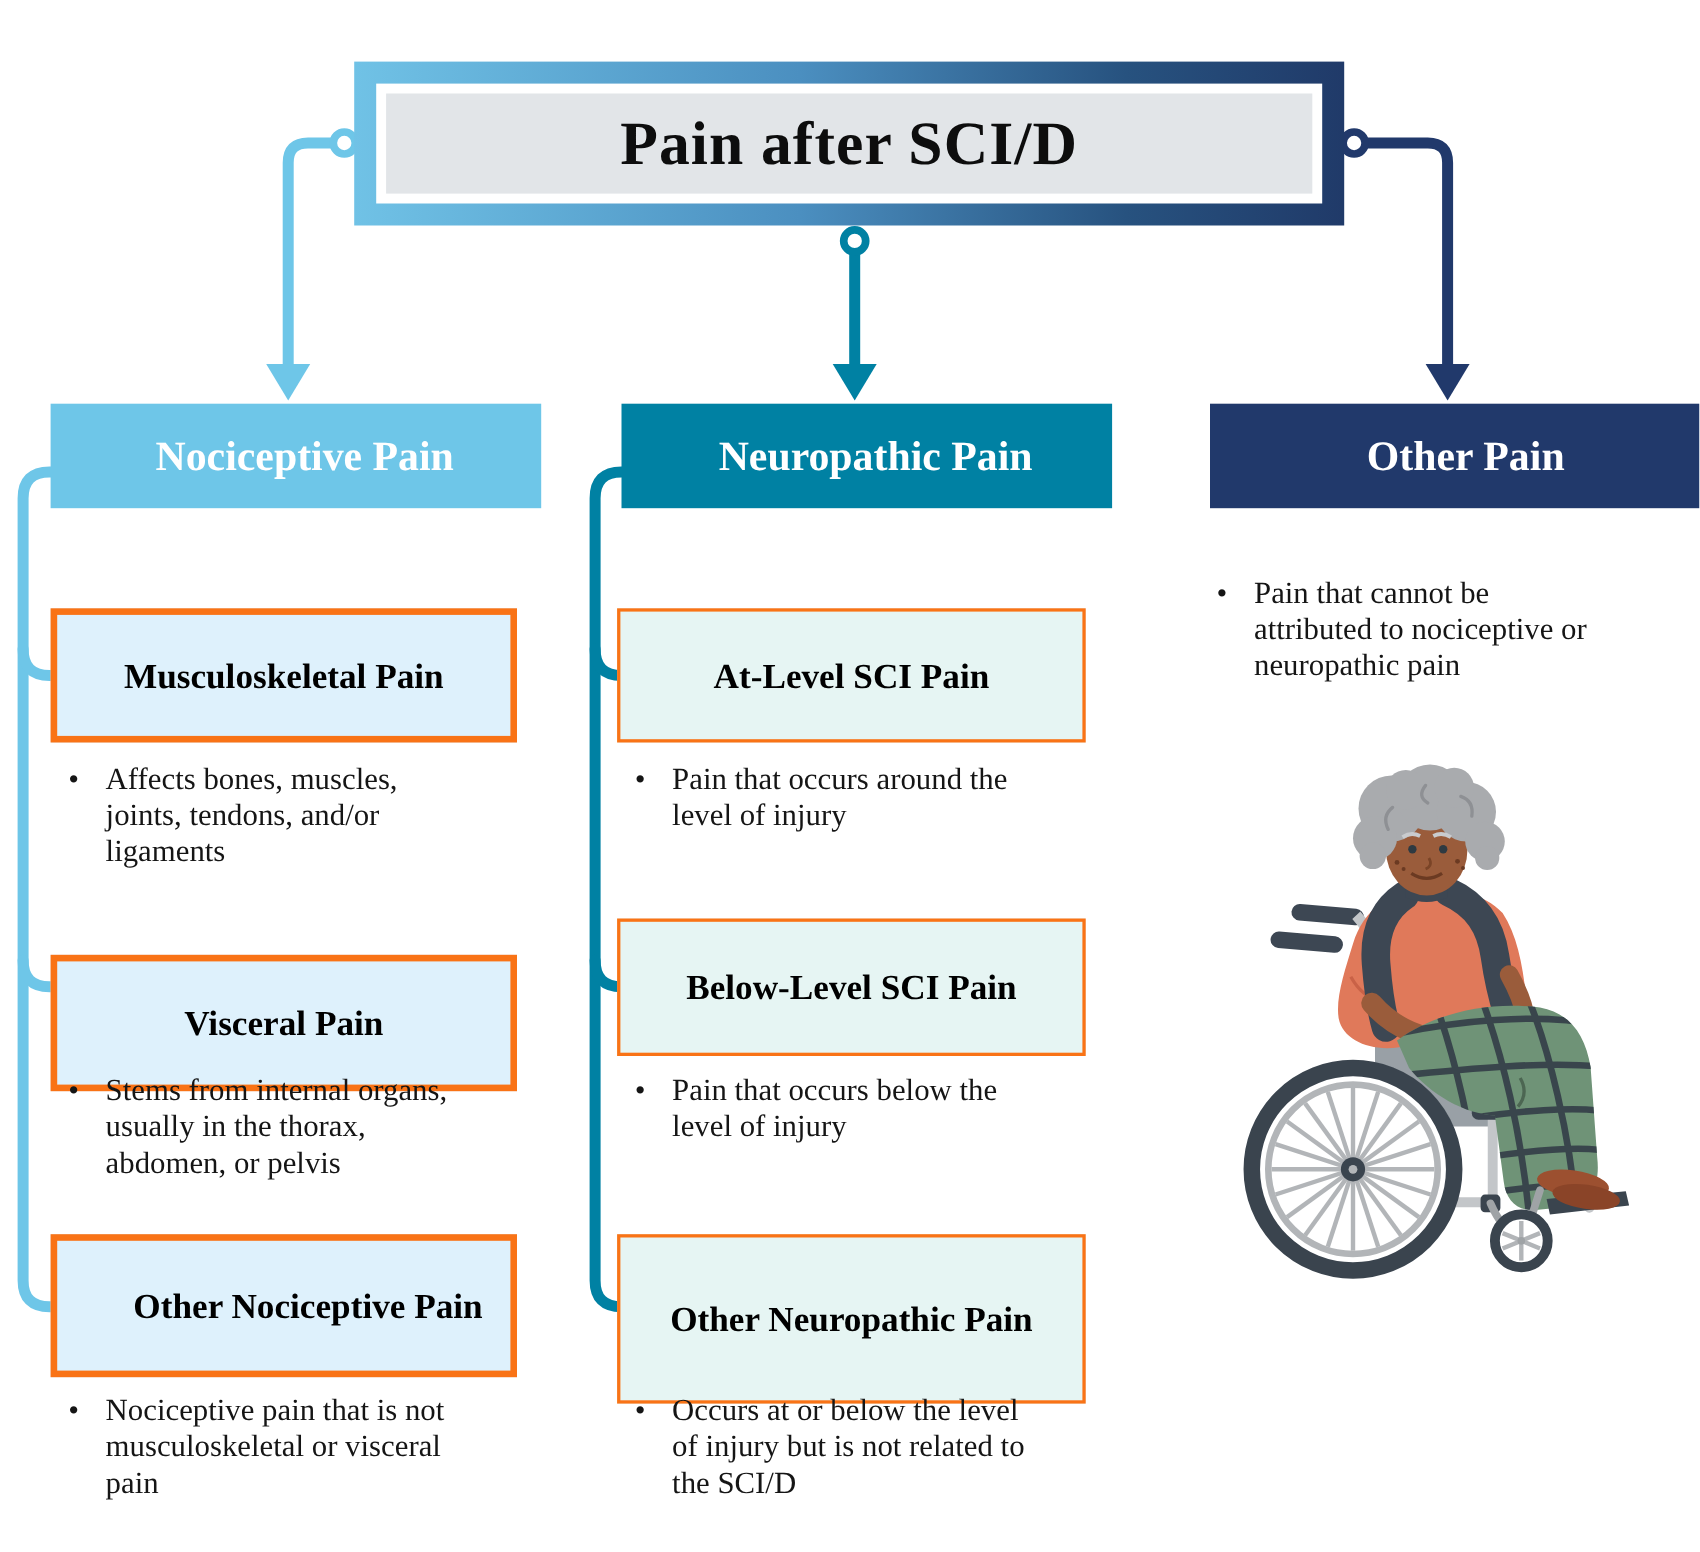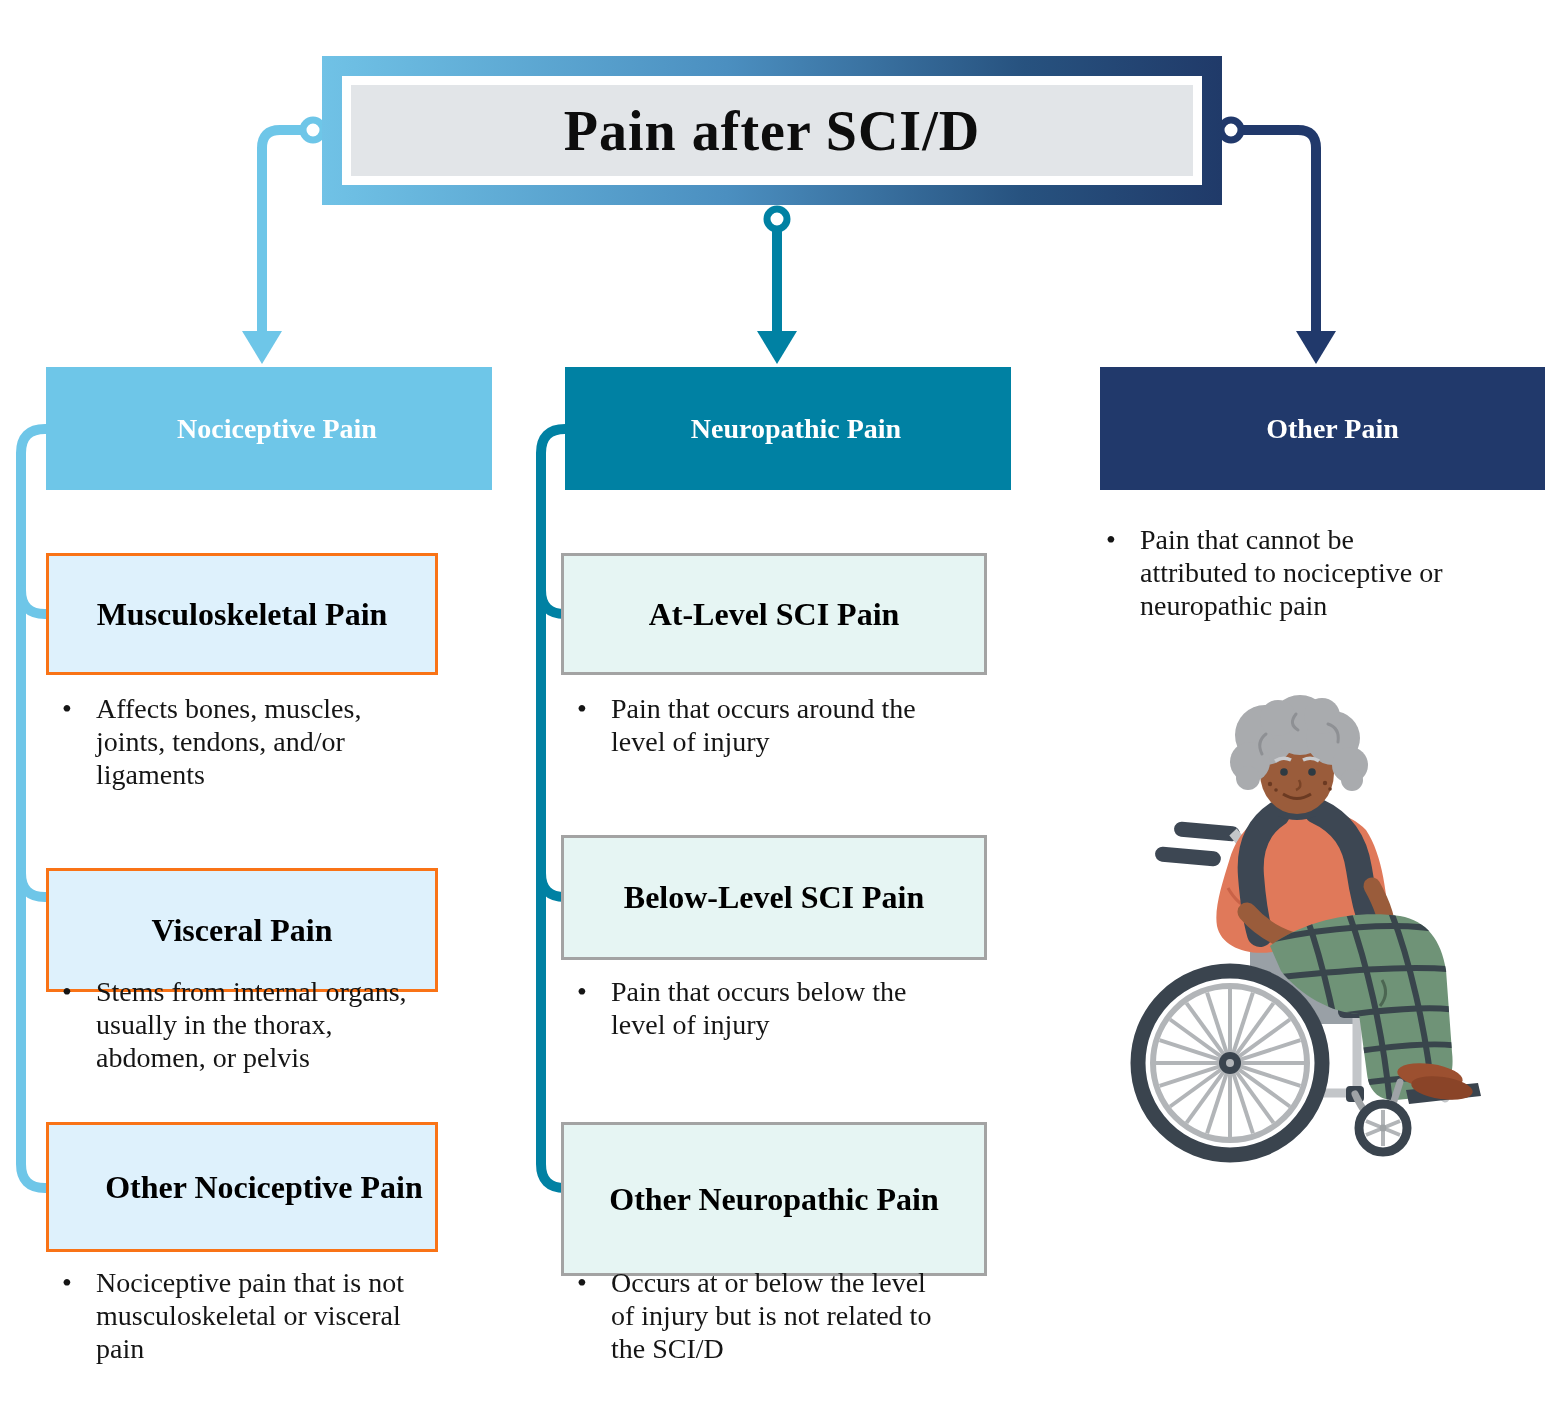--- a/index.html
+++ b/index.html
@@ -37,39 +37,39 @@
   .title-panel {
     width: 100%; height: 100%;
     background: #e2e5e8;
     display: flex; align-items: center; justify-content: center;
     font-size: 56px; font-weight: bold; color: #0d0d0d;
     letter-spacing: 1px;
   }
   
   .hdr {
     position: absolute;
-    top: 367px; height: 123px;
+    top: 367px; height: 95px;
     display: flex; align-items: center; justify-content: center;
-    color: #ffffff; font-weight: bold; font-size: 28px;
+    color: #ffffff; font-weight: bold; font-size: 38px;
     z-index: 1;
     padding-left: 16px;
   }
   #hdr-nociceptive { left: 46px;  width: 430px; background: #6ec6e8; }
   #hdr-neuropathic { left: 565px; width: 430px; background: #0081a3; }
   #hdr-other       { left: 1100px; width: 433px; background: #21396b; }
   
   .sub {
     position: absolute;
     box-sizing: border-box;
     display: flex; align-items: center; justify-content: center;
     font-weight: bold; font-size: 32px; color: #000000;
     z-index: 1; text-align: center;
   }
-  .sub.c1 { left: 46px;  width: 392px; background: #def1fc; border: 3px solid #f97316; }
-  .sub.c2 { left: 561px; width: 426px; background: #e6f5f3; border: 3px solid #a3a3a3; }
+  .sub.c1 { left: 46px;  width: 424px; background: #def1fc; border: 6px solid #f97316; }
+  .sub.c2 { left: 561px; width: 426px; background: #e6f5f3; border: 3px solid #f97316; }
   #sb-musculoskeletal { top: 553px; height: 122px; }
   #sb-visceral        { top: 868px; height: 124px; }
   #sb-other-noci      { top: 1122px; height: 130px; padding-left: 44px; }
   #sb-atlevel         { top: 553px; height: 122px; }
   #sb-belowlevel      { top: 835px; height: 125px; text-align: center; }
   #sb-other-neuro     { top: 1122px; height: 154px; }
   
   .bullets {
     position: absolute;
     display: flex;

